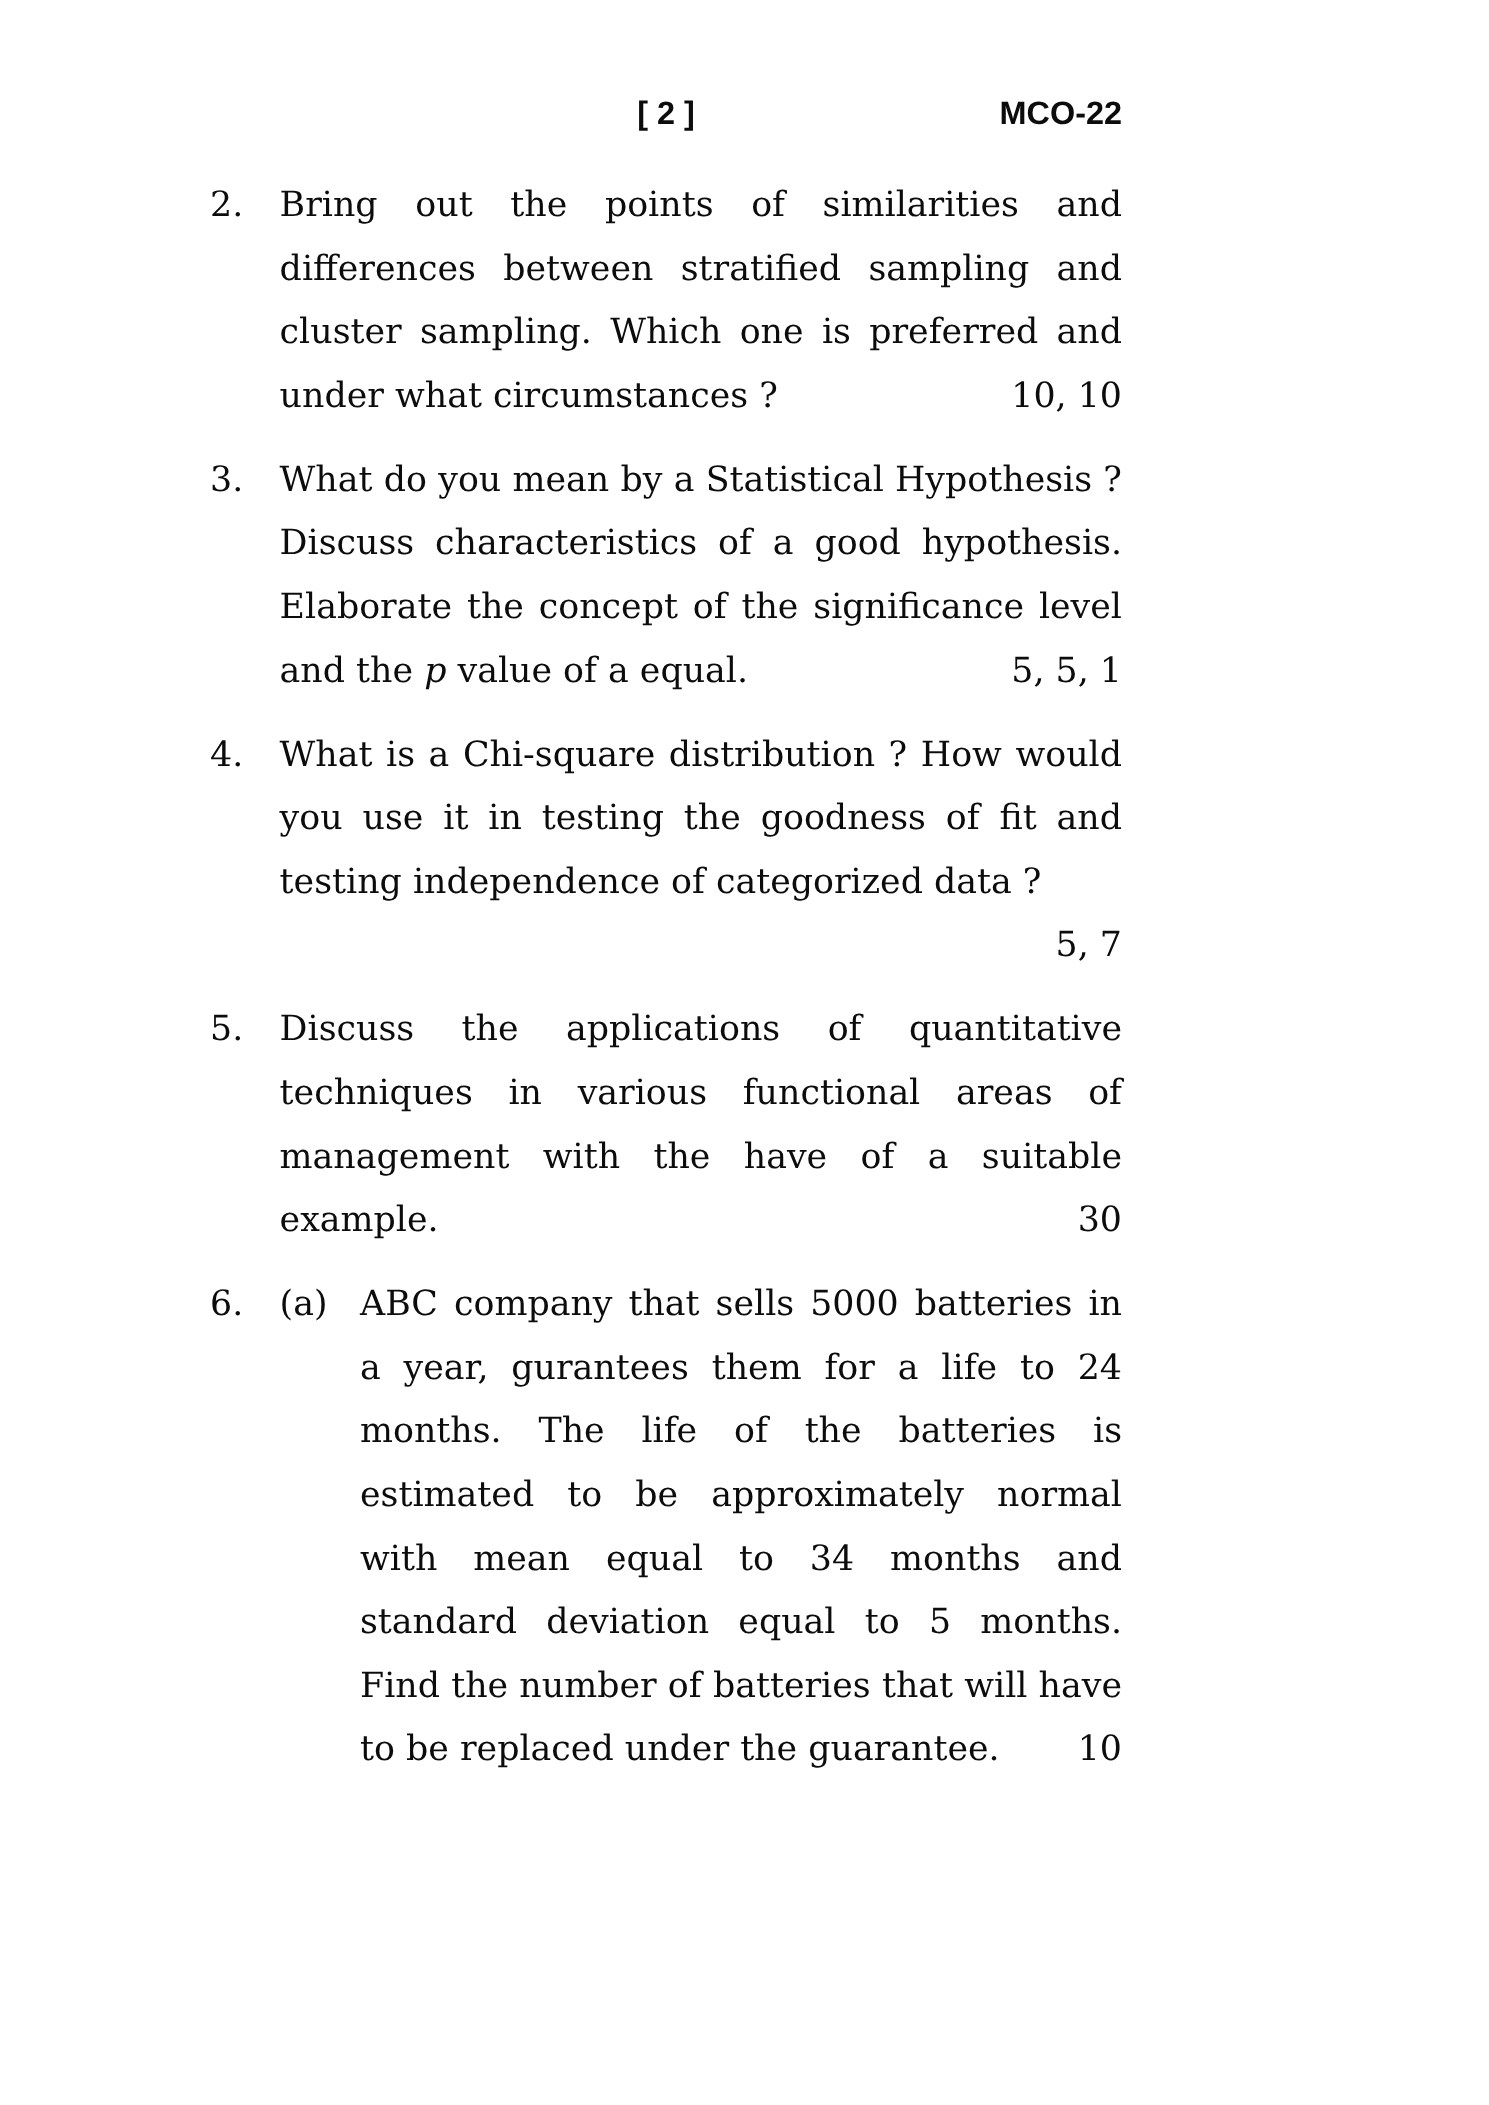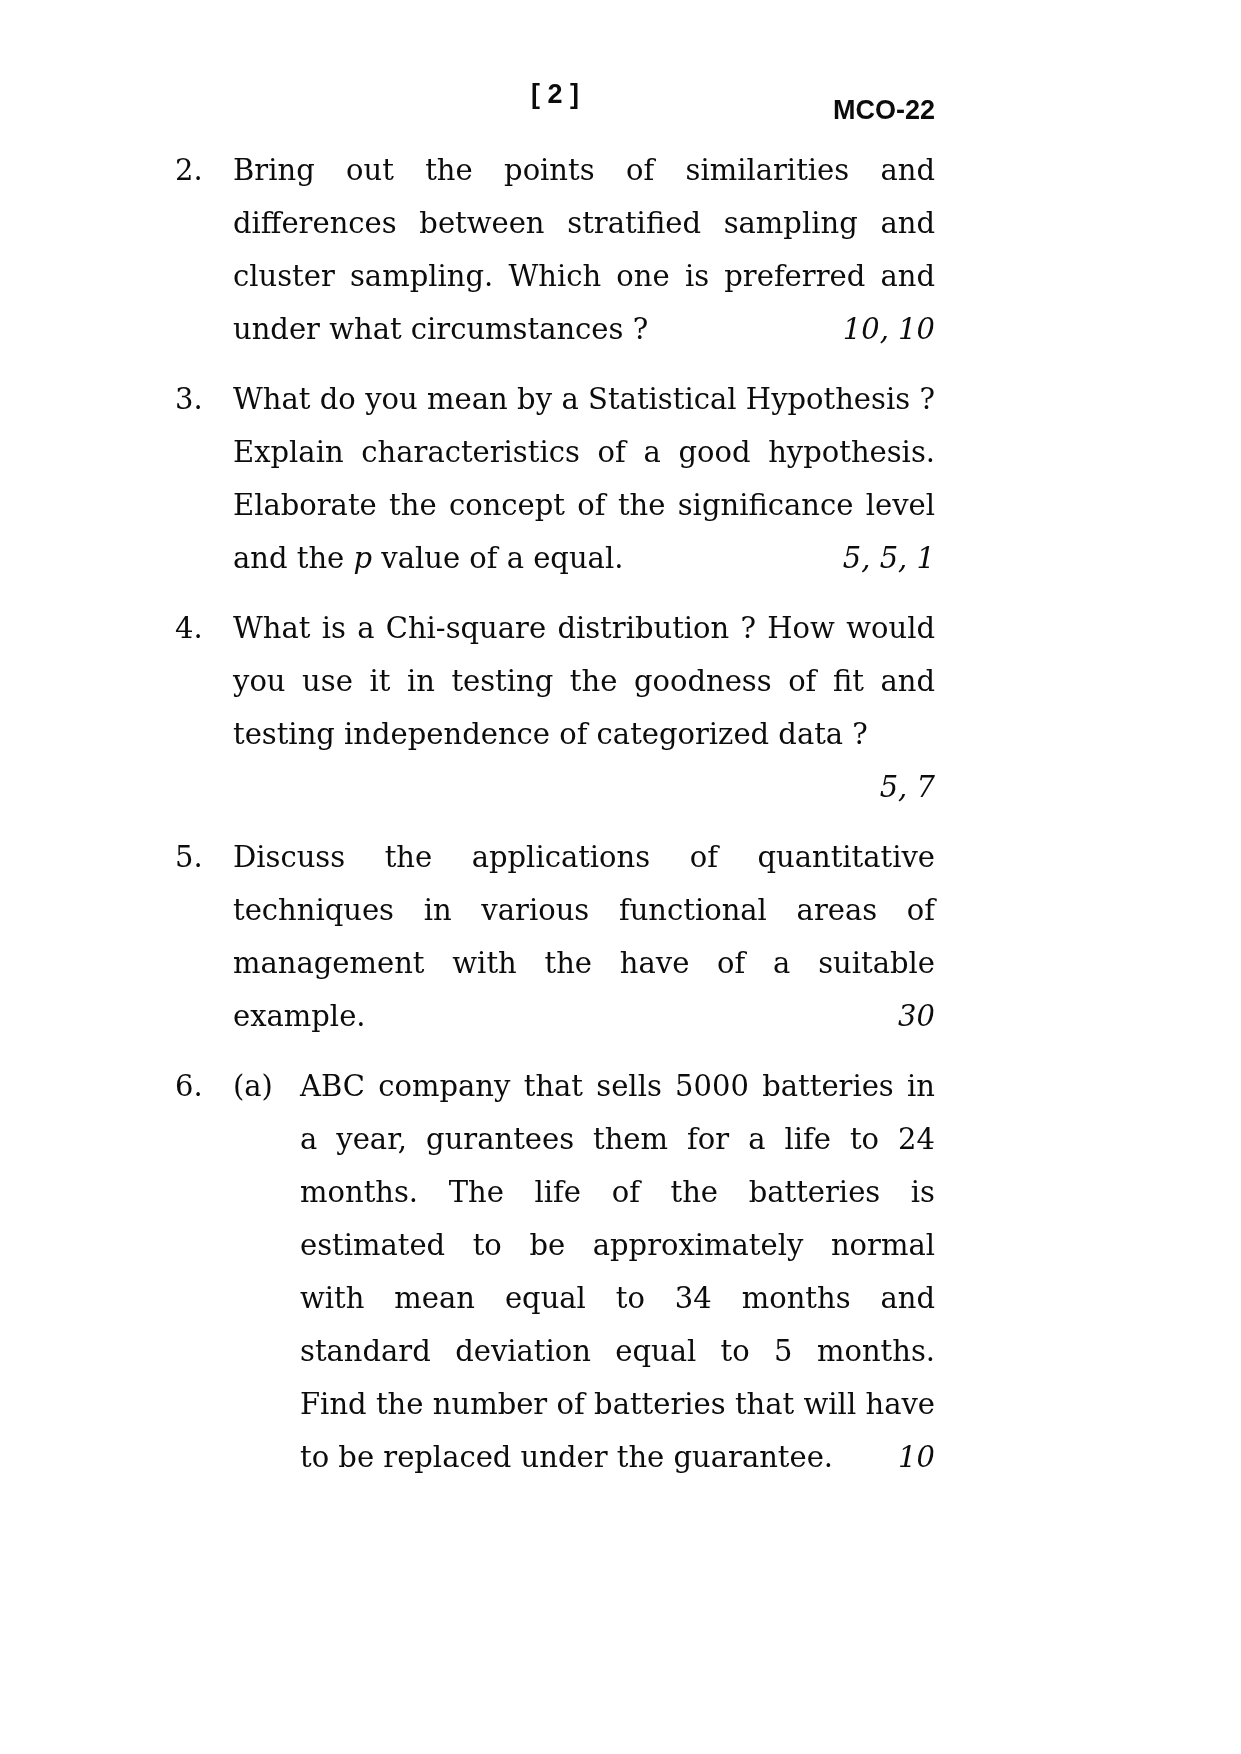--- a/index.html
+++ b/index.html
@@ -29,21 +29,21 @@
     font-size: 27px;
     line-height: 36px;
     text-align: center;
   }
   .header .page-num {
     display: inline-block;
   }
   .header .course-code {
     position: absolute;
     right: 0;
-    top: 16px;
+    top: 0;
   }
   .question {
     display: flex;
     margin-bottom: 17px;
   }
   .q-num {
     flex: 0 0 58px;
     text-align: left;
   }
   .q-sub {
@@ -51,21 +51,20 @@
     text-align: left;
   }
   .q-body {
     flex: 1 1 auto;
     text-align: justify;
   }
   .marks {
     float: right;
     margin-left: 24px;
     white-space: nowrap;
-    font-style: italic;
   }
   .it {
     font-style: italic;
   }
 </style>
 </head>
 <body>
 
 <div class="page">
 
@@ -78,21 +77,21 @@
     <div class="q-num">2.</div>
     <div class="q-body">
       <span>Bring out the points of similarities and differences between stratified sampling and cluster sampling. Which one is preferred and under what circumstances ?</span>
       <span class="marks">10, 10</span>
     </div>
   </div>
 
   <div class="question">
     <div class="q-num">3.</div>
     <div class="q-body">
-      <span>What do you mean by a Statistical Hypothesis ? Explain characteristics of a good hypothesis. Elaborate the concept of the significance level and the </span><span class="it">p</span><span> value of a equal.</span>
+      <span>What do you mean by a Statistical Hypothesis ? Discuss characteristics of a good hypothesis. Elaborate the concept of the significance level and the </span><span class="it">p</span><span> value of a equal.</span>
       <span class="marks">5, 5, 1</span>
     </div>
   </div>
 
   <div class="question">
     <div class="q-num">4.</div>
     <div class="q-body">
       <span>What is a Chi-square distribution ? How would you use it in testing the goodness of fit and testing independence of categorized data ?</span>
       <span class="marks">5, 7</span>
     </div>

